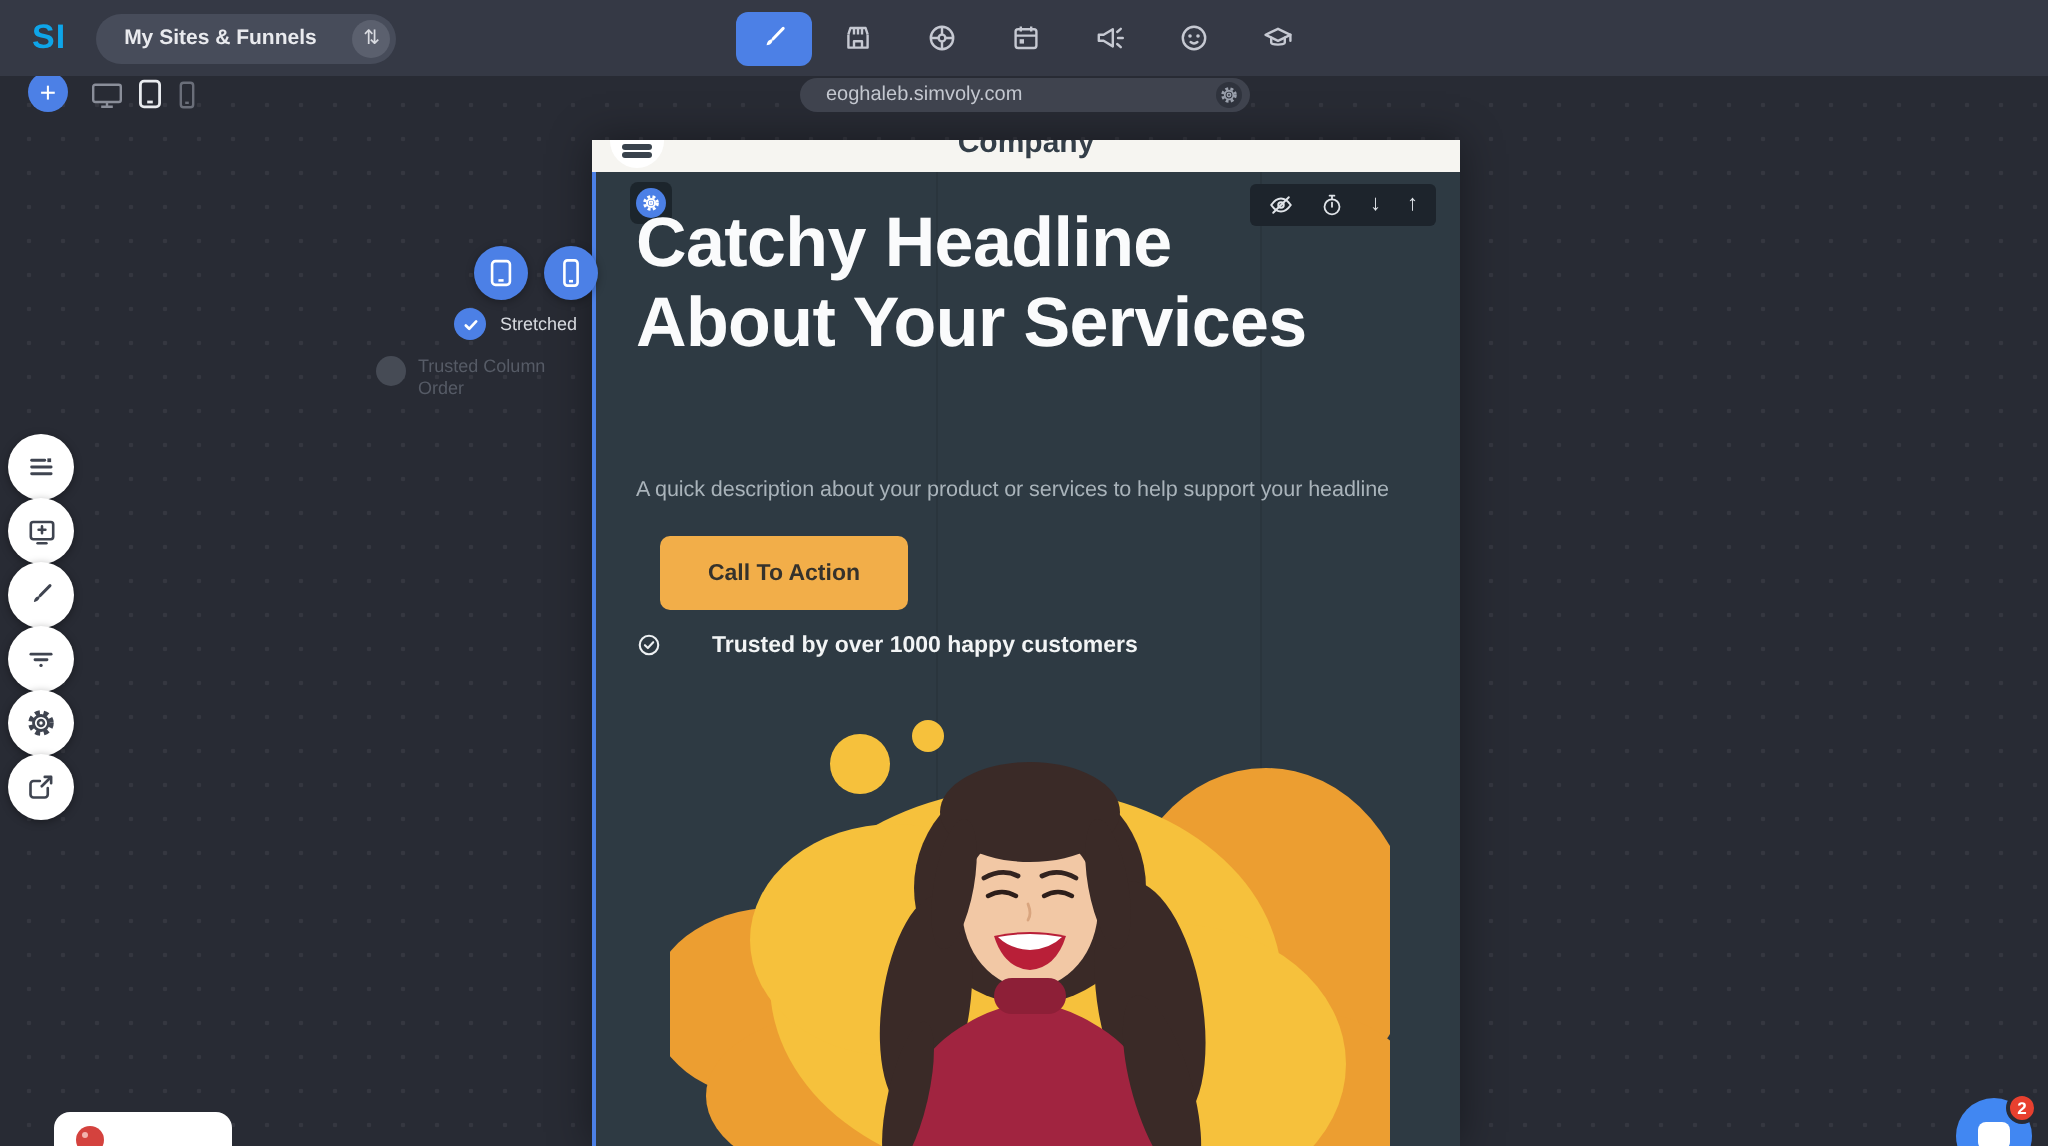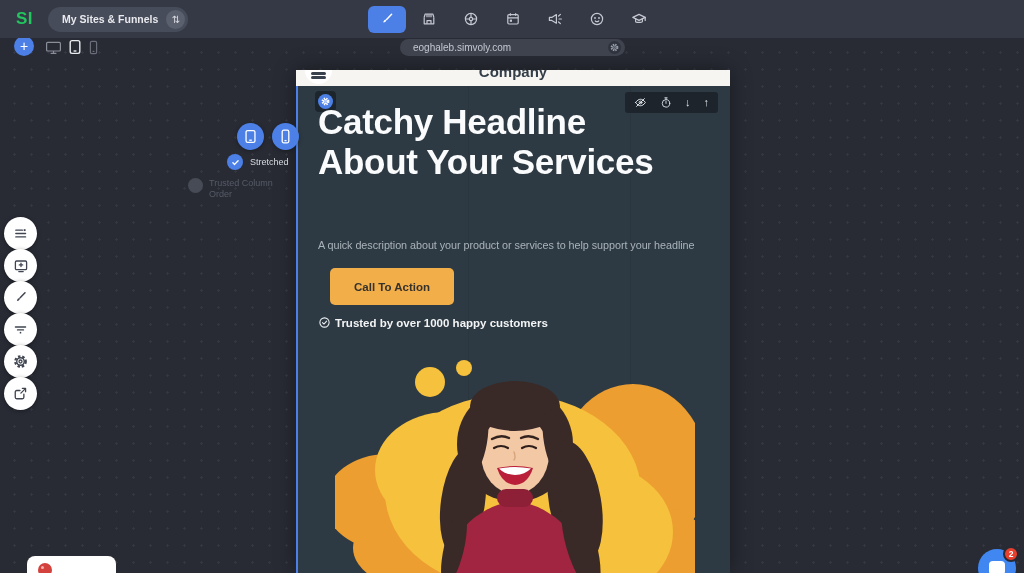--- a/index.html
+++ b/index.html
@@ -8,22 +8,22 @@
     position:relative; width:1024px; height:573px; overflow:hidden;
     background:#282b34; font-family:"Liberation Sans", sans-serif;
   }
   .dots {
     position:absolute; left:0; top:38px; right:0; bottom:0;
     background-image:radial-gradient(rgba(255,255,255,0.06) 1px, transparent 1.3px);
     background-size:17px 17px; background-position:6px 6px;
   }
   
   .topbar { position:absolute; top:0; left:0; right:0; height:38px; background:#353945; display:flex; align-items:center; z-index:40; }
-  .logo { margin-left:16px; color:#22c55e; font-size:17px; font-weight:bold; letter-spacing:.5px; }
-  .sites-pill { margin-left:15px; height:25px; border-radius:13px; background:#474c5a; display:flex; align-items:center; padding:0 3px 0 14px; gap:8px; cursor:pointer; }
+  .logo { margin-left:16px; color:#0ea5e9; font-size:17px; font-weight:bold; letter-spacing:.5px; }
+  .sites-pill { margin-left:15px; height:25px; border-radius:13px; background:#474c5a; display:flex; align-items:center; padding:0 3px 0 14px; gap:18px; cursor:pointer; }
   .sites-pill .lbl { color:#e9eaee; font-size:10.5px; font-weight:bold; }
   .swap-circle { width:19px; height:19px; border-radius:50%; background:#5b606e; color:#d9dbe1; font-size:10px; display:flex; align-items:center; justify-content:center; }
   .tool-strip { position:absolute; left:366px; top:0; height:38px; display:flex; align-items:center; }
   .tool-btn { width:42px; height:38px; display:flex; align-items:center; justify-content:center; color:#c6c9d2; cursor:pointer; }
   .tool-btn.active { width:38px; height:27px; margin:0 2px; background:#4c80e6; border-radius:6px; color:#ffffff; }
   .dash-pill { position:absolute; right:15px; top:7px; height:24px; border-radius:12px; background:#4a4e5c; display:flex; align-items:center; gap:7px; padding:0 13px; cursor:pointer; }
   .dash-pill .lbl { color:#e9eaee; font-size:10px; font-weight:bold; }
   
   .plus-circle { position:absolute; left:14px; top:36px; width:20px; height:20px; border-radius:50%; background:#4c80e6; color:#fff; font-size:14px; display:flex; align-items:center; justify-content:center; z-index:30; cursor:pointer; }
   .dev-icn { position:absolute; top:38px; z-index:30; cursor:pointer; display:flex; align-items:center; justify-content:center; width:18px; height:18px; }
@@ -41,21 +41,21 @@
   .brand { position:absolute; top:-7px; left:0; width:100%; text-align:center; color:#333e48; font-size:15px; font-weight:bold; }
   .hero { position:absolute; top:16px; left:0; right:0; bottom:0; border-left:2px solid #4c80e6; background:#2e3a43; overflow:hidden; }
   .guide { position:absolute; top:0; bottom:0; width:1px; background:rgba(0,0,0,0.08); }
   .gear-badge { position:absolute; left:17px; top:5px; width:21px; height:21px; border-radius:4px; background:rgba(14,20,26,.55); display:flex; align-items:center; justify-content:center; cursor:pointer; }
   .gear-badge .b { width:15px; height:15px; border-radius:50%; background:#4c80e6; color:#fff; display:flex; align-items:center; justify-content:center; }
   .section-toolbar { position:absolute; right:12px; top:6px; height:21px; background:#1d242c; border-radius:3px; display:flex; align-items:center; gap:13px; padding:0 9px; color:#e0e4e9; }
   .section-toolbar .ar { font-size:11px; line-height:1; cursor:pointer; }
   .headline { position:absolute; left:20px; top:16px; width:336px; color:#fafbfc; font-size:35px; line-height:40px; font-weight:bold; letter-spacing:-.3px; }
   .desc { position:absolute; left:20px; top:153px; color:#a9b3ba; font-size:10.8px; letter-spacing:-.05px; white-space:nowrap; }
   .cta { position:absolute; left:32px; top:182px; width:124px; height:37px; background:#f2ae49; border-radius:5px; border:none; color:#35322c; font-weight:bold; font-size:11.5px; font-family:"Liberation Sans",sans-serif; display:flex; align-items:center; justify-content:center; cursor:pointer; }
-  .trust { position:absolute; left:20px; top:230px; display:flex; align-items:center; gap:4px; color:#f2f4f5; font-size:11.5px; font-weight:bold; }
+  .trust { position:absolute; left:20px; top:230px; display:flex; align-items:center; gap:25px; color:#f2f4f5; font-size:11.5px; font-weight:bold; }
   .illus { position:absolute; left:37px; top:266px; width:360px; height:237px; }
   
   .dev-toggle { position:absolute; width:27px; height:27px; border-radius:50%; background:#4c80e6; color:#fff; display:flex; align-items:center; justify-content:center; z-index:30; cursor:pointer; box-shadow:0 1px 4px rgba(0,0,0,.3); }
   .stretch-row { position:absolute; left:227px; top:154px; display:flex; align-items:center; gap:7px; z-index:30; }
   .check-circle { width:16px; height:16px; border-radius:50%; background:#4c80e6; color:#fff; display:flex; align-items:center; justify-content:center; cursor:pointer; }
   .stretch-row .lbl { color:#d7dadf; font-size:9px; }
   .reverse-row { position:absolute; left:188px; top:178px; display:flex; align-items:flex-start; gap:6px; z-index:30; }
   .gray-circle { width:15px; height:15px; border-radius:50%; background:#464b55; cursor:pointer; flex:0 0 auto; }
   .reverse-row .lbl { color:#565b66; font-size:9px; line-height:10.5px; width:68px; }
   

